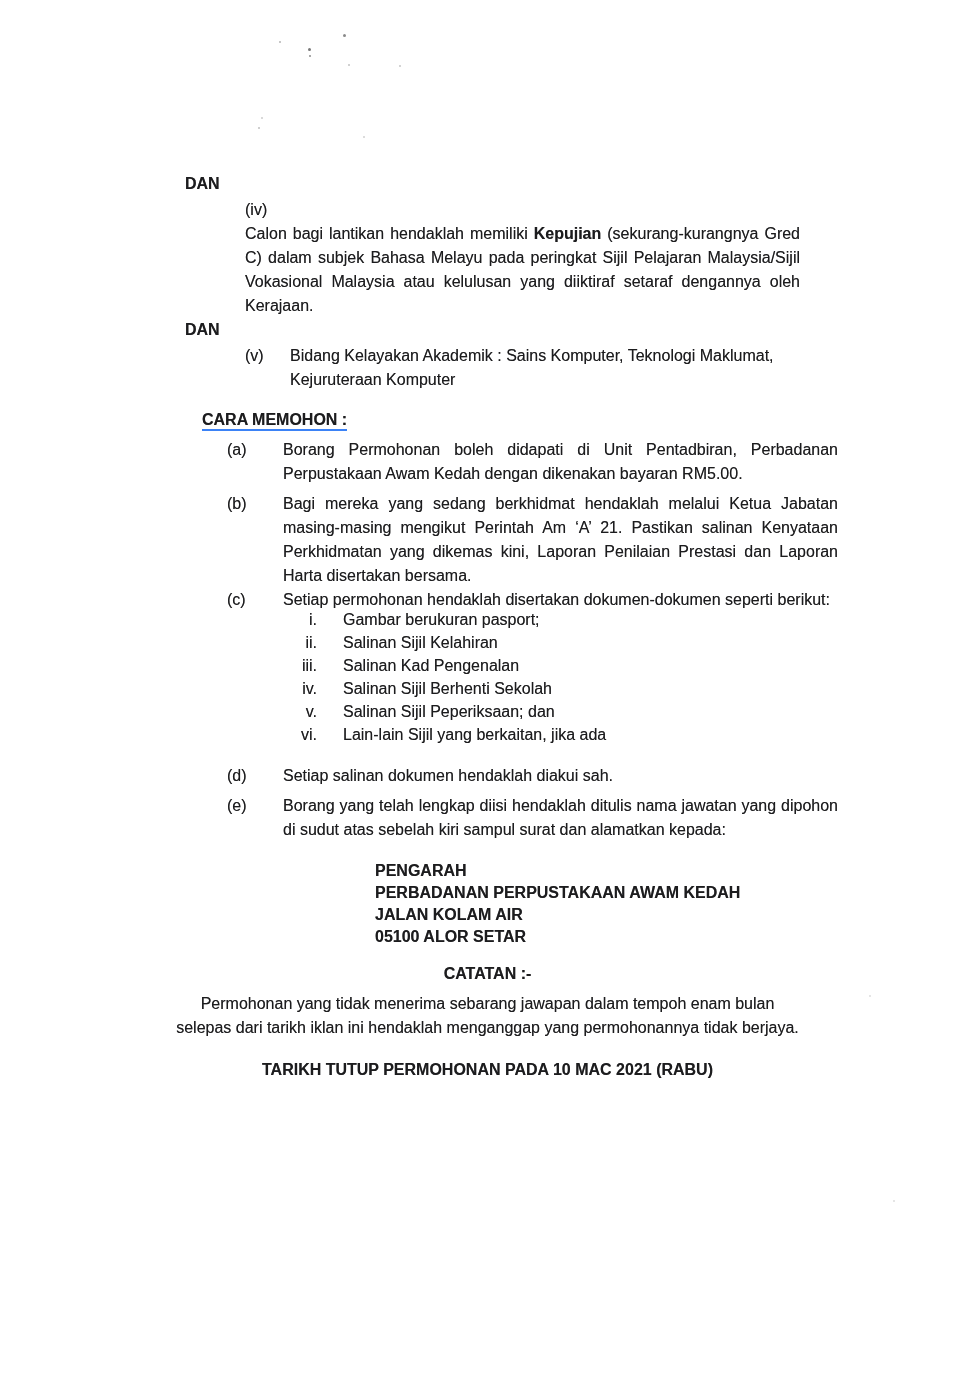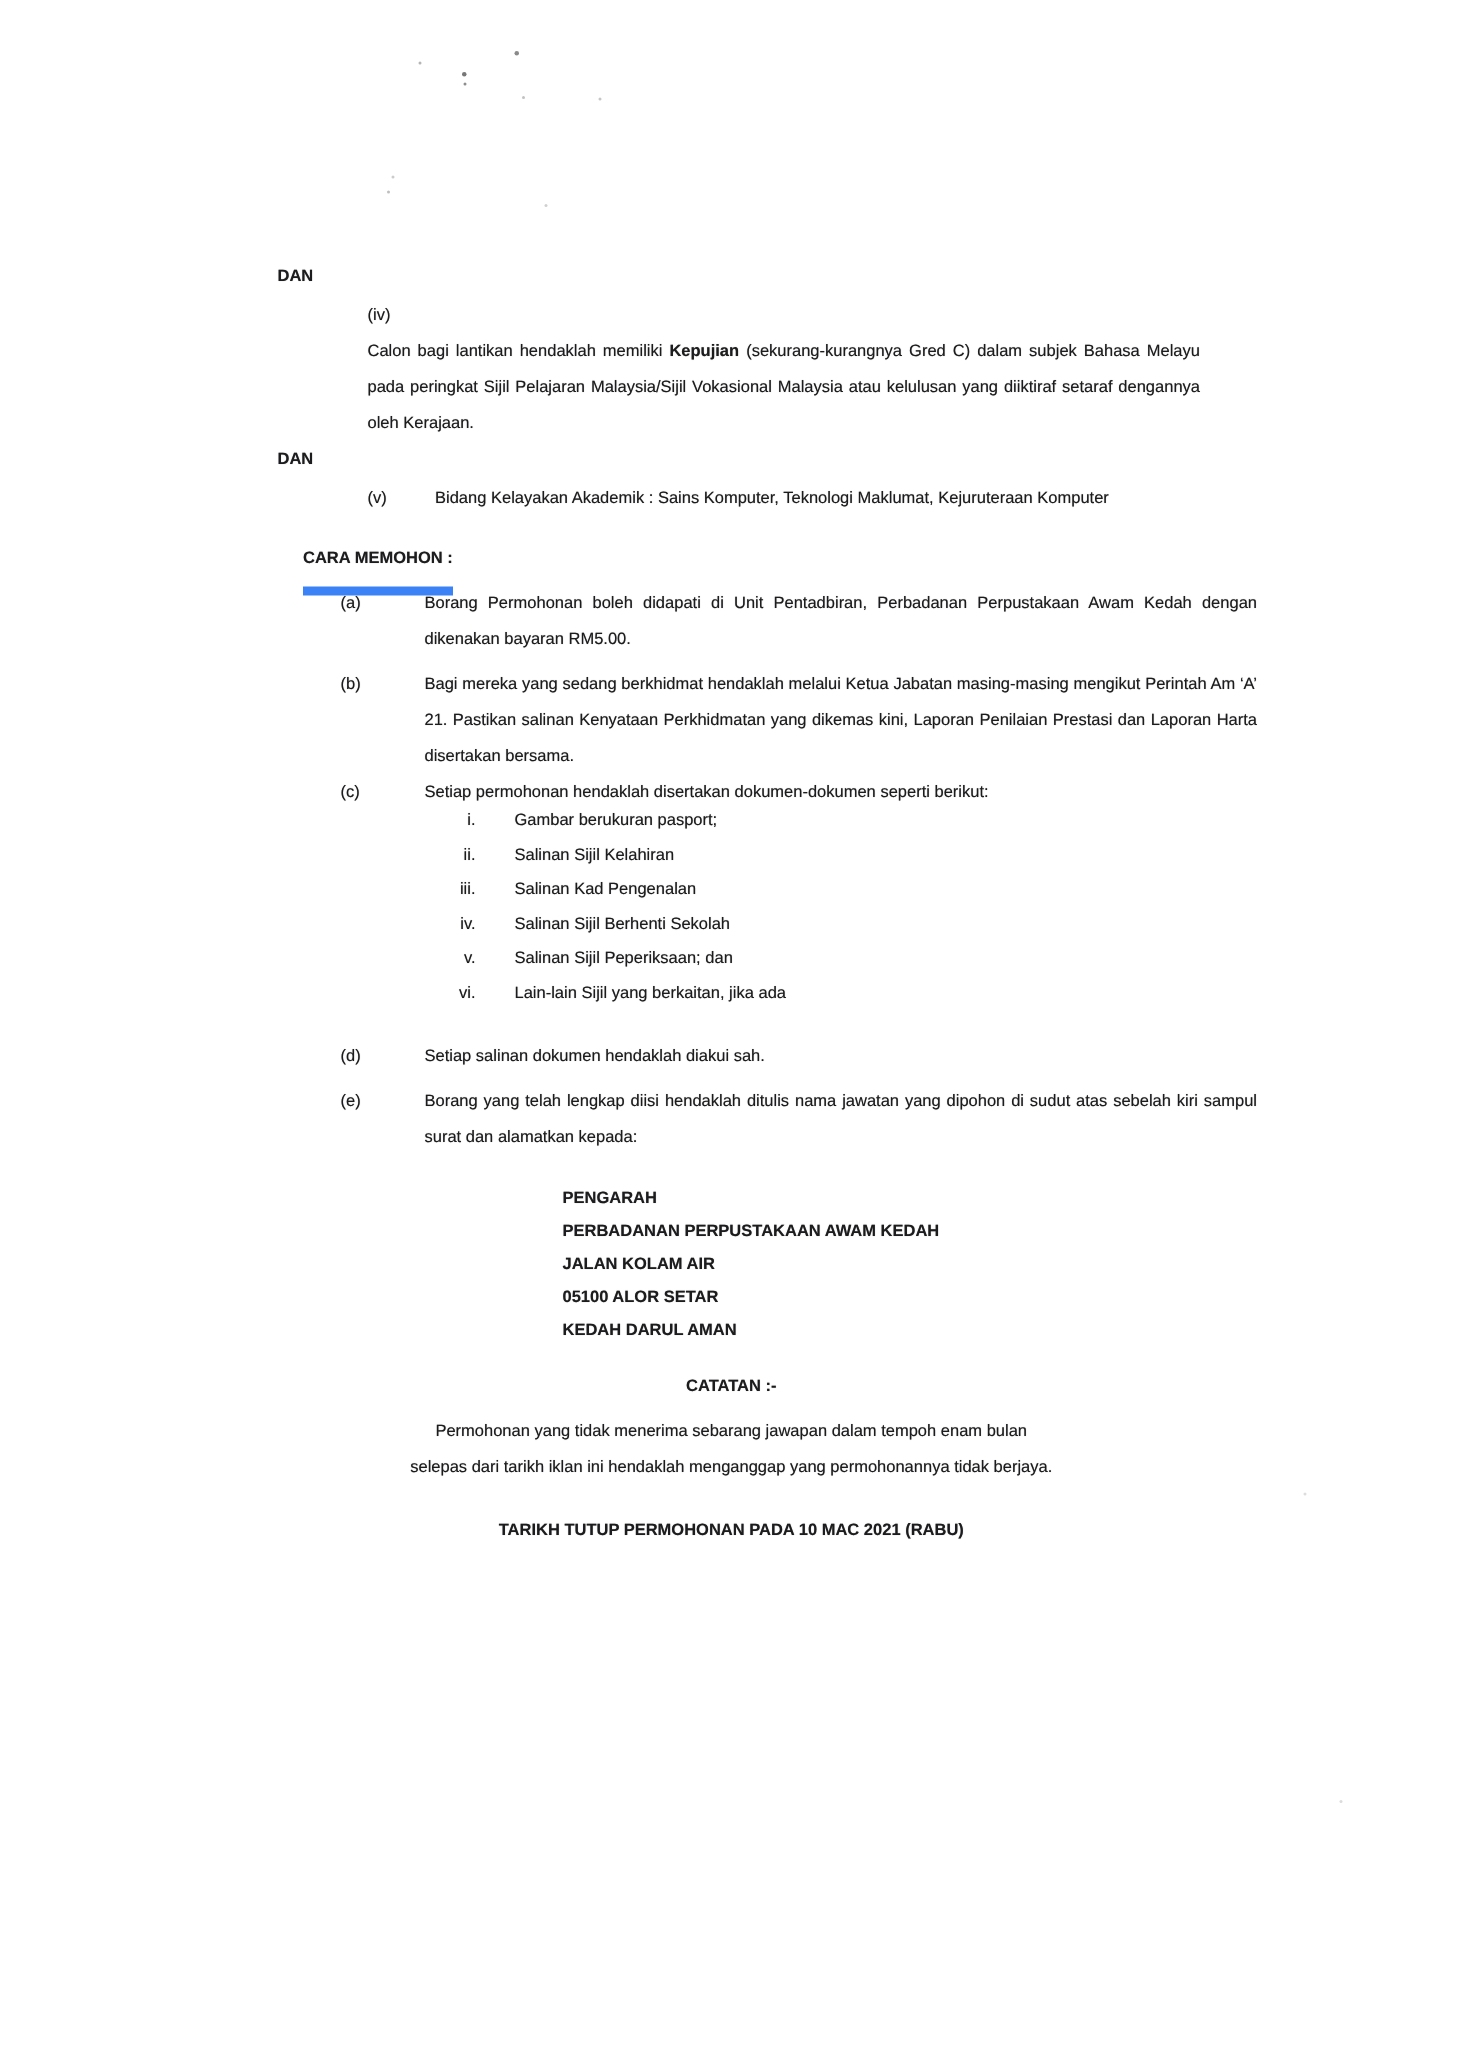--- a/index.html
+++ b/index.html
@@ -7,21 +7,21 @@
     padding: 0;
     background: #ffffff;
   }
   .page {
     position: relative;
     width: 975px;
     height: 1376px;
     background: #ffffff;
     font-family: "Liberation Sans", "DejaVu Sans", sans-serif;
     color: #1c1c1e;
-    font-size: 11px;
+    font-size: 16px;
     line-height: 24px;
     overflow: hidden;
     text-shadow: 0 0 0.5px rgba(20,20,20,0.55);
   }
   .content {
     position: absolute;
     top: 0; left: 0; right: 0;
     padding-top: 172px;
   }
   .bold { font-weight: bold; }
@@ -51,22 +51,22 @@
   .item-iv .marker { width: 45px; }
   .item-v  { margin-left: 245px; margin-top: 2px; }
   .item-v  .marker { width: 45px; }
 
   .heading {
     margin-left: 202px;
     margin-top: 16px;
     font-weight: bold;
   }
   .heading .underline {
-    border-bottom: 6px solid #3b82f6;
-    padding-bottom: 13px;
+    border-bottom: 2px solid #3b82f6;
+    padding-bottom: 1px;
   }
 
   .item-letter { margin-left: 227px; }
   .item-letter .marker { width: 56px; }
   .item-a { margin-top: 0px; }
   .item-b { margin-top: 6px; }
   .item-c { margin-top: 0px; }
   .item-d { margin-top: 18px; }
   .item-e { margin-top: 6px; }
 
@@ -193,21 +193,20 @@
     <div class="hang item-letter item-e">
       <div class="marker">(e)</div>
       <div class="ptext">Borang yang telah lengkap diisi hendaklah ditulis nama jawatan yang dipohon di sudut atas sebelah kiri sampul surat dan alamatkan kepada:</div>
     </div>
 
     <div class="address">
       <div>PENGARAH</div>
       <div>PERBADANAN PERPUSTAKAAN AWAM KEDAH</div>
       <div>JALAN KOLAM AIR</div>
       <div>05100 ALOR SETAR</div>
-      <div>KEDAH DARUL AMAN</div>
     </div>
 
     <div class="centered catatan">CATATAN :-</div>
 
 
     <div class="centered note2">
       <div>Permohonan yang tidak menerima sebarang jawapan dalam tempoh enam bulan</div>
       <div>selepas dari tarikh iklan ini hendaklah menganggap yang permohonannya tidak berjaya.</div>
     </div>
 

